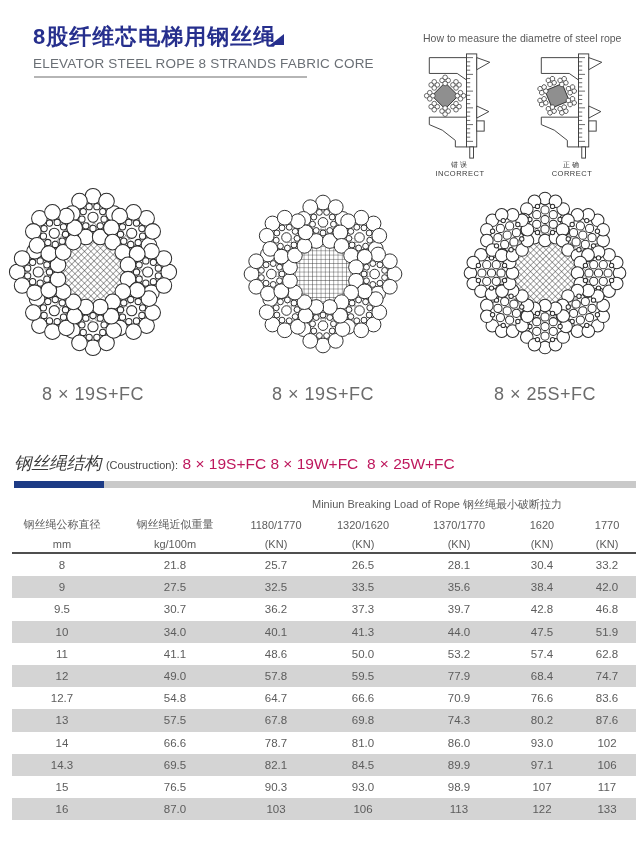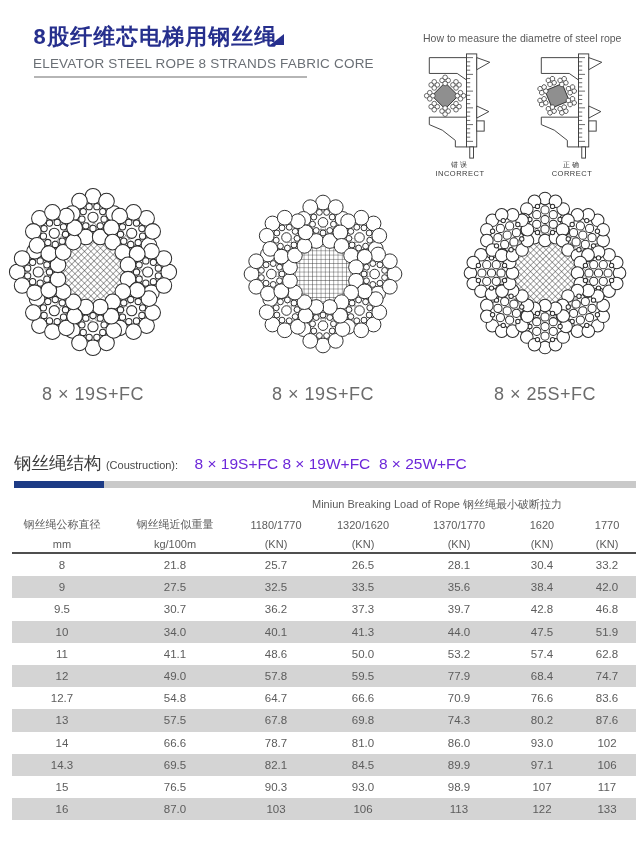--- a/index.html
+++ b/index.html
@@ -6,21 +6,21 @@
   body{
     width:640px;height:850px;position:relative;overflow:hidden;
     background:#ffffff;
     font-family:"Liberation Sans","DejaVu Sans",sans-serif;
     color:#555;
   }
   
   .title-zh{
     position:absolute;left:33px;top:22px;
     font-size:22px;font-weight:bold;letter-spacing:1px;
-    color:var(--navy,#262f8d);white-space:nowrap;font-family:Liberation Mono, monospace;
+    color:var(--navy,#262f8d);white-space:nowrap;
   }
   .title-tri{
     position:absolute;left:270px;top:34px;width:0;height:0;
     border-left:14px solid transparent;
     border-bottom:11px solid var(--navy,#262f8d);
   }
   .title-en{
     position:absolute;left:33px;top:56px;
     font-size:13.5px;letter-spacing:.2px;color:var(--sub,#6a6f75);white-space:nowrap;
   }
@@ -44,23 +44,23 @@
   #rope2{left:459px;top:187px;}
   .rope-label{
     position:absolute;top:384px;font-size:18px;color:#6b6b6b;
     text-align:center;letter-spacing:.5px;white-space:pre;
   }
   #ropelab0{left:5px;width:176px;}
   #ropelab1{left:240px;width:166px;}
   #ropelab2{left:459px;width:172px;}
   
   .construction{position:absolute;left:14px;top:451px;white-space:nowrap;}
-  .c-zh{font-size:17.5px;color:#3c3c3c;vertical-align:baseline;}
+  .c-zh{font-size:17.5px;color:#3c3c3c;vertical-align:baseline;font-style:italic;}
   .c-en{font-size:11px;color:#4a4a4a;}
-  .c-items{font-size:15.5px;color:#6d28d9;white-space:pre;margin-left:12px;}
+  .c-items{font-size:15.5px;color:#be185d;white-space:pre;}
   .rule-bar{position:absolute;left:14px;top:481px;width:622px;height:7px;background:var(--bar-gray,#c9c9c9);}
   .rule-bar-accent{position:absolute;left:0;top:0;width:90px;height:7px;background:var(--bar-navy,#1d3b85);}
   
   .spec-table{
     position:absolute;left:12px;top:494px;width:624px;
     border-collapse:collapse;table-layout:fixed;
   }
   .spec-table td{
     text-align:center;vertical-align:middle;padding:0;
     font-size:11px;color:#5c5c5c;overflow:hidden;

